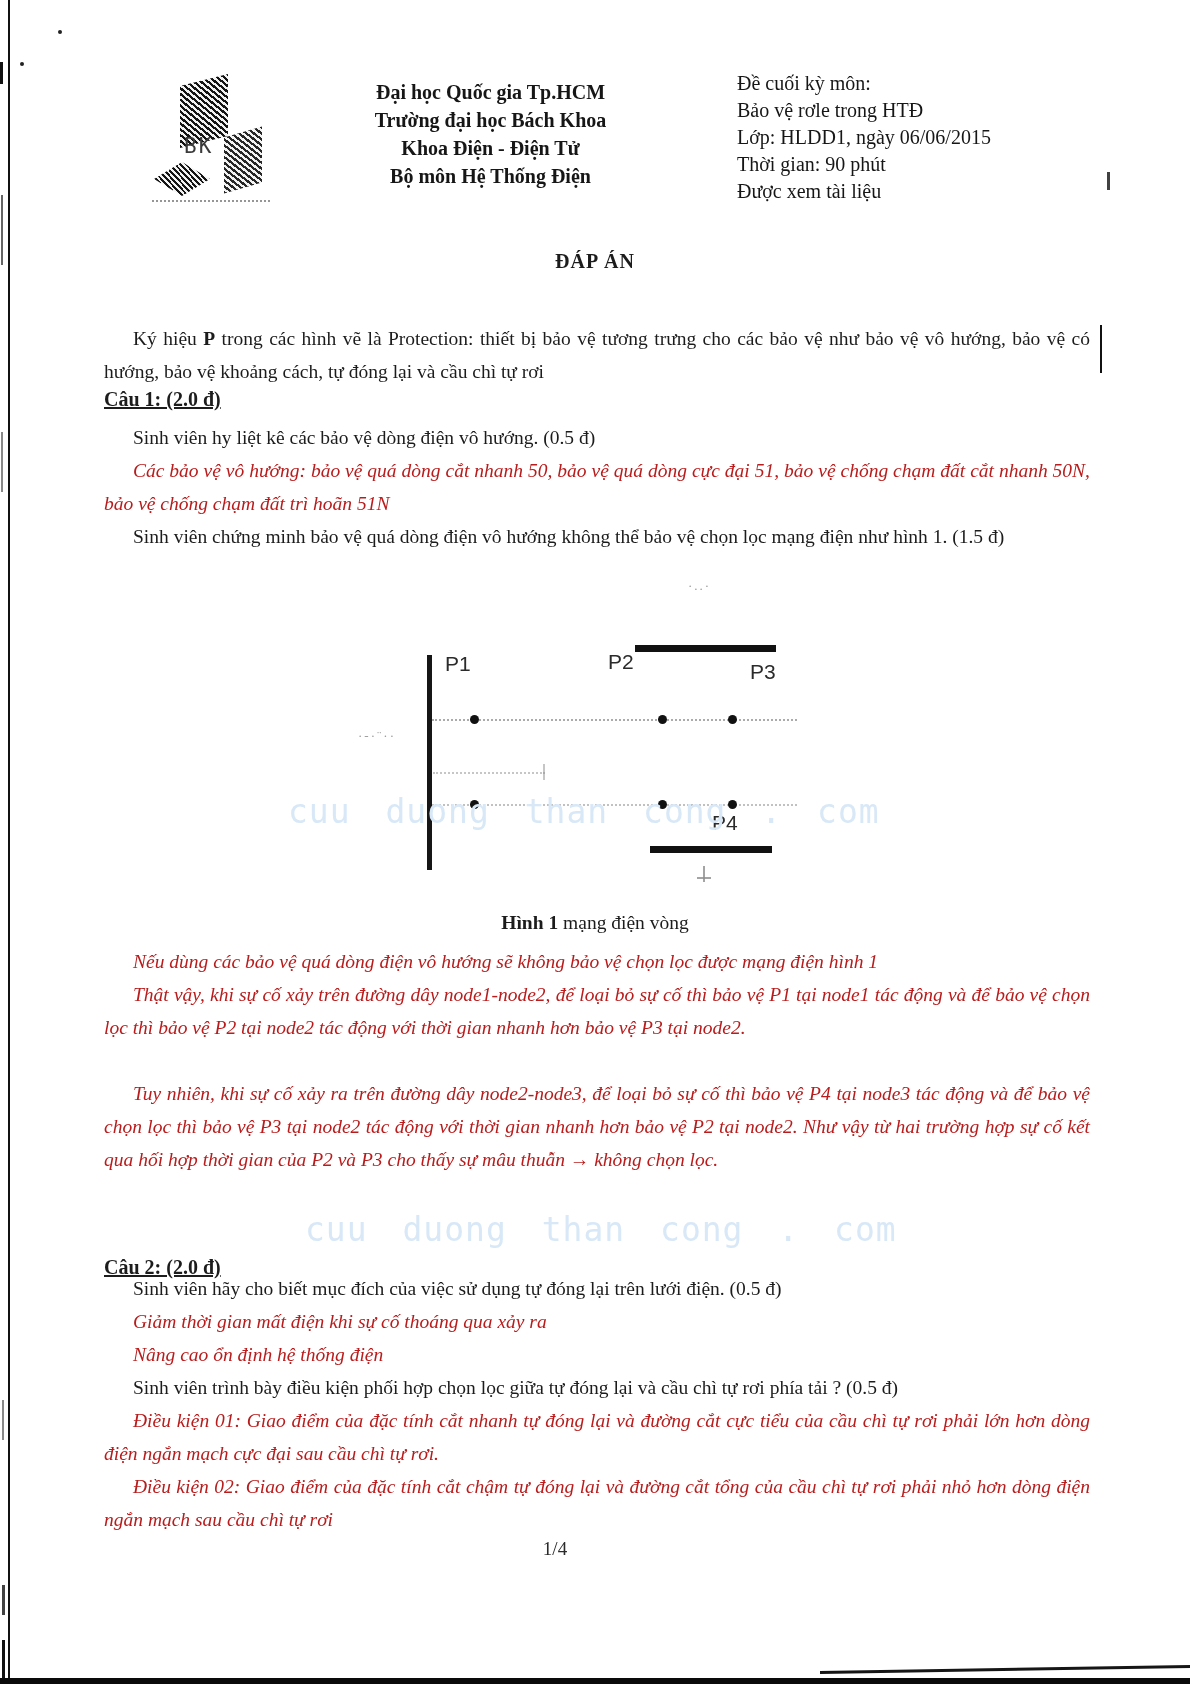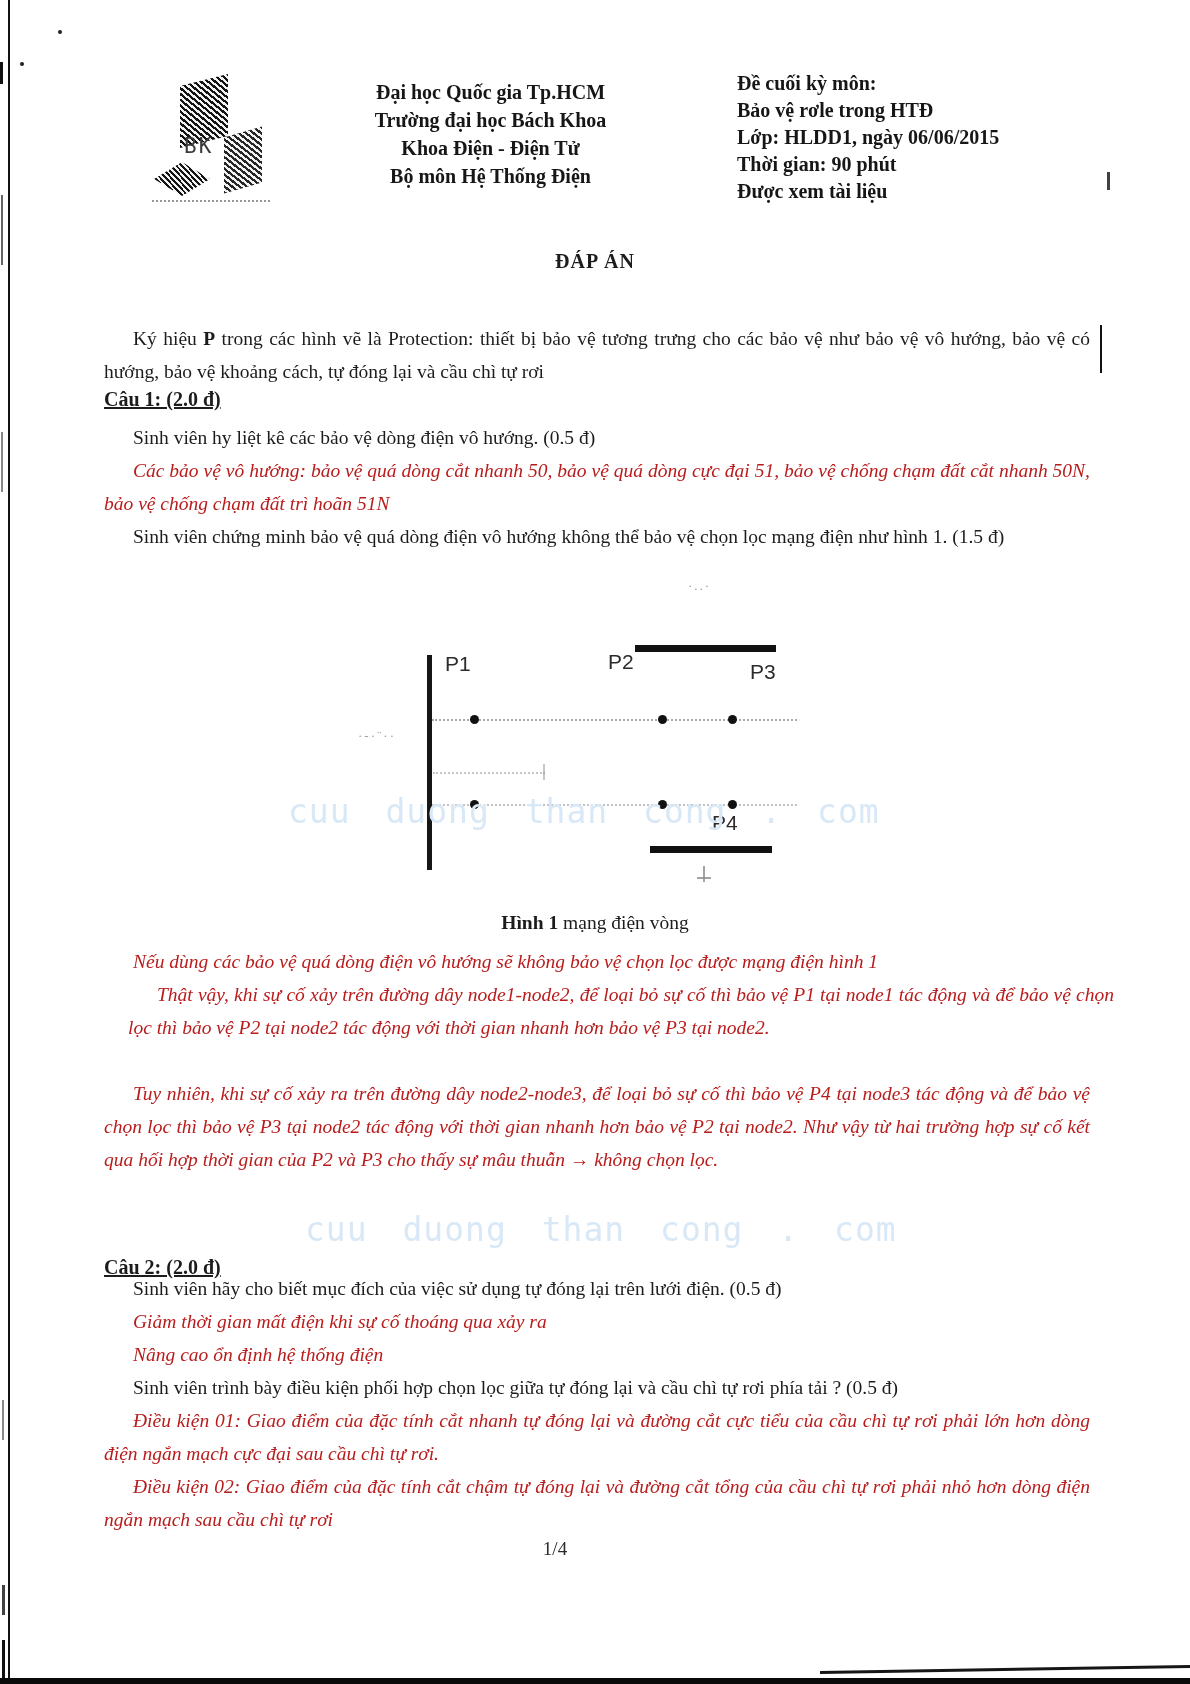--- a/index.html
+++ b/index.html
@@ -15,21 +15,21 @@
   }
   
   .edge-line{position:absolute;background:#111;}
   .bottom-band{position:absolute;left:0;right:0;bottom:0;height:6px;background:#0a0a0a;}
   .bottom-slant{position:absolute;left:820px;top:1668px;width:372px;height:3px;background:#161616;transform:rotate(-0.9deg);}
   .speck{position:absolute;background:#222;border-radius:50%;}
   
   .hdr-left{position:absolute;left:318px;top:78px;width:345px;text-align:center;
     font-weight:bold;font-size:20px;line-height:28px;color:#161616;}
   .hdr-right{position:absolute;left:737px;top:70px;width:330px;text-align:left;
-    font-weight:bold;font-size:20px;line-height:27px;color:#161616;}
+    font-weight:normal;font-size:20px;line-height:27px;color:#161616;}
   
   .logo{position:absolute;left:158px;top:76px;width:120px;height:130px;}
   .hatch{background:repeating-linear-gradient(47deg,#141414 0 2px,#f2f2f2 2px 4px);}
   .logo .pg1{position:absolute;left:22px;top:4px;width:48px;height:62px;transform:skewY(-14deg);}
   .logo .pg2{position:absolute;left:66px;top:56px;width:38px;height:56px;transform:skewY(-16deg);opacity:.92;}
   .logo .dia{position:absolute;left:-4px;top:86px;width:56px;height:34px;
     clip-path:polygon(50% 0,100% 50%,50% 100%,0 50%);}
   .logo .bk{position:absolute;left:26px;top:58px;font-family:"DejaVu Sans Mono",monospace;
     font-size:21px;color:#3b3b3b;letter-spacing:2px;}
   .logo .base{position:absolute;left:-6px;top:124px;width:118px;border-top:2px dotted #6a6a6a;opacity:.7;}
@@ -140,21 +140,21 @@
     <div class="busbar" style="left:650px;top:266px;width:122px;"></div>
     <div class="gcross-v" style="left:703px;top:286px;"></div>
     <div class="gcross-h" style="left:697px;top:297px;"></div>
   </div>
 
   <div class="fig-caption">
     <span class="b">Hình 1</span><span> mạng điện vòng</span>
   </div>
 
   <div class="para indent ans" style="top:945px;">Nếu dùng các bảo vệ quá dòng điện vô hướng sẽ không bảo vệ chọn lọc được mạng điện hình 1</div>
-  <div class="para indent ans" style="top:978px;margin-left:24px;">Thật vậy, khi sự cố xảy trên đường dây node1-node2, để loại bỏ sự cố thì bảo vệ P1 tại node1 tác động và để bảo vệ chọn lọc thì bảo vệ P2 tại node2 tác động với thời gian nhanh hơn bảo vệ P3 tại node2.</div>
+  <div class="para indent ans" style="top:978px;">Thật vậy, khi sự cố xảy trên đường dây node1-node2, để loại bỏ sự cố thì bảo vệ P1 tại node1 tác động và để bảo vệ chọn lọc thì bảo vệ P2 tại node2 tác động với thời gian nhanh hơn bảo vệ P3 tại node2.</div>
   <div class="para indent ans" style="top:1077px;">Tuy nhiên, khi sự cố xảy ra trên đường dây node2-node3, để loại bỏ sự cố thì bảo vệ P4 tại node3 tác động và để bảo vệ chọn lọc thì bảo vệ P3 tại node2 tác động với thời gian nhanh hơn bảo vệ P2 tại node2. Như vậy từ hai trường hợp sự cố kết qua hối hợp thời gian của P2 và P3 cho thấy sự mâu thuẫn → không chọn lọc.</div>
 
   <div class="wm" style="left:305px;top:1210px;">cuu duong than cong . com</div>
 
   <div class="sec-head" style="top:1240px;margin-top:16px;">Câu 2: (2.0 đ)</div>
   <div class="para indent" style="top:1272px;">Sinh viên hãy cho biết mục đích của việc sử dụng tự đóng lại trên lưới điện. (0.5 đ)</div>
   <div class="para indent ans" style="top:1305px;">Giảm thời gian mất điện khi sự cố thoáng qua xảy ra</div>
   <div class="para indent ans" style="top:1338px;">Nâng cao ổn định hệ thống điện</div>
   <div class="para indent" style="top:1371px;">Sinh viên trình bày điều kiện phối hợp chọn lọc giữa tự đóng lại và cầu chì tự rơi phía tải ? (0.5 đ)</div>
   <div class="para indent ans" style="top:1404px;">Điều kiện 01: Giao điểm của đặc tính cắt nhanh tự đóng lại và đường cắt cực tiểu của cầu chì tự rơi phải lớn hơn dòng điện ngắn mạch cực đại sau cầu chì tự rơi.</div>

